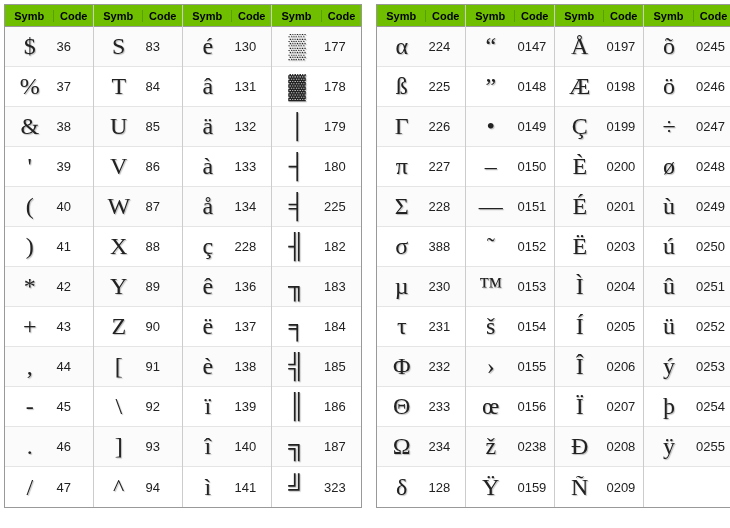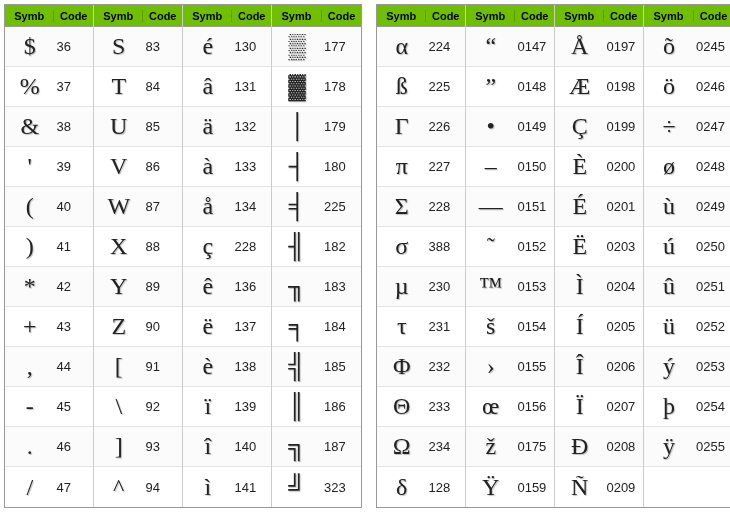--- a/index.html
+++ b/index.html
@@ -379,21 +379,21 @@
         <div class="row">
           <div class="sym">›</div>
           <div class="code">0155</div>
         </div>
         <div class="row">
           <div class="sym">œ</div>
           <div class="code">0156</div>
         </div>
         <div class="row">
           <div class="sym">ž</div>
-          <div class="code">0175</div>
+          <div class="code">0238</div>
         </div>
         <div class="row">
           <div class="sym">Ÿ</div>
           <div class="code">0159</div>
         </div>
       </div>
       <div class="pair">
         <div class="hdr">
           <span class="h-sym">Symb</span>
           <span class="h-code">Code</span>

